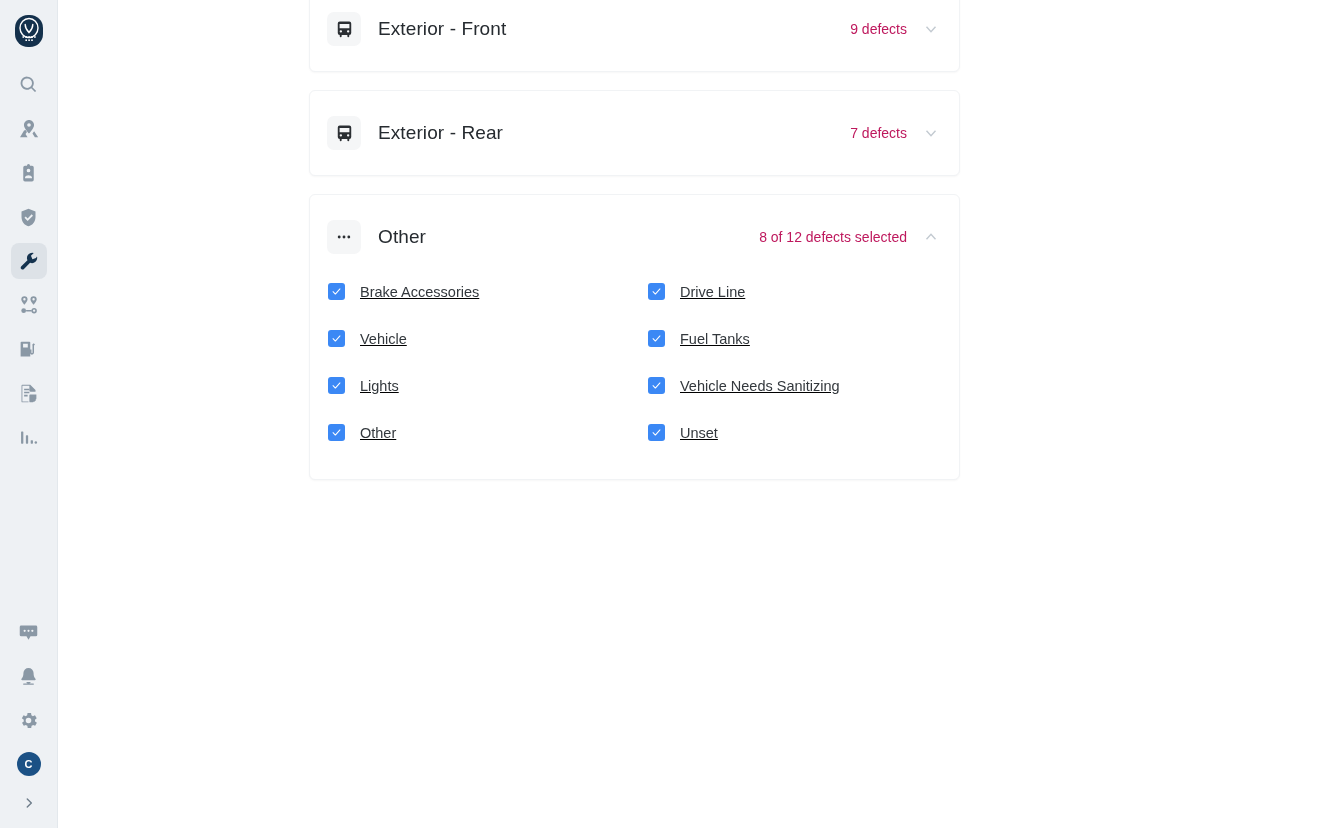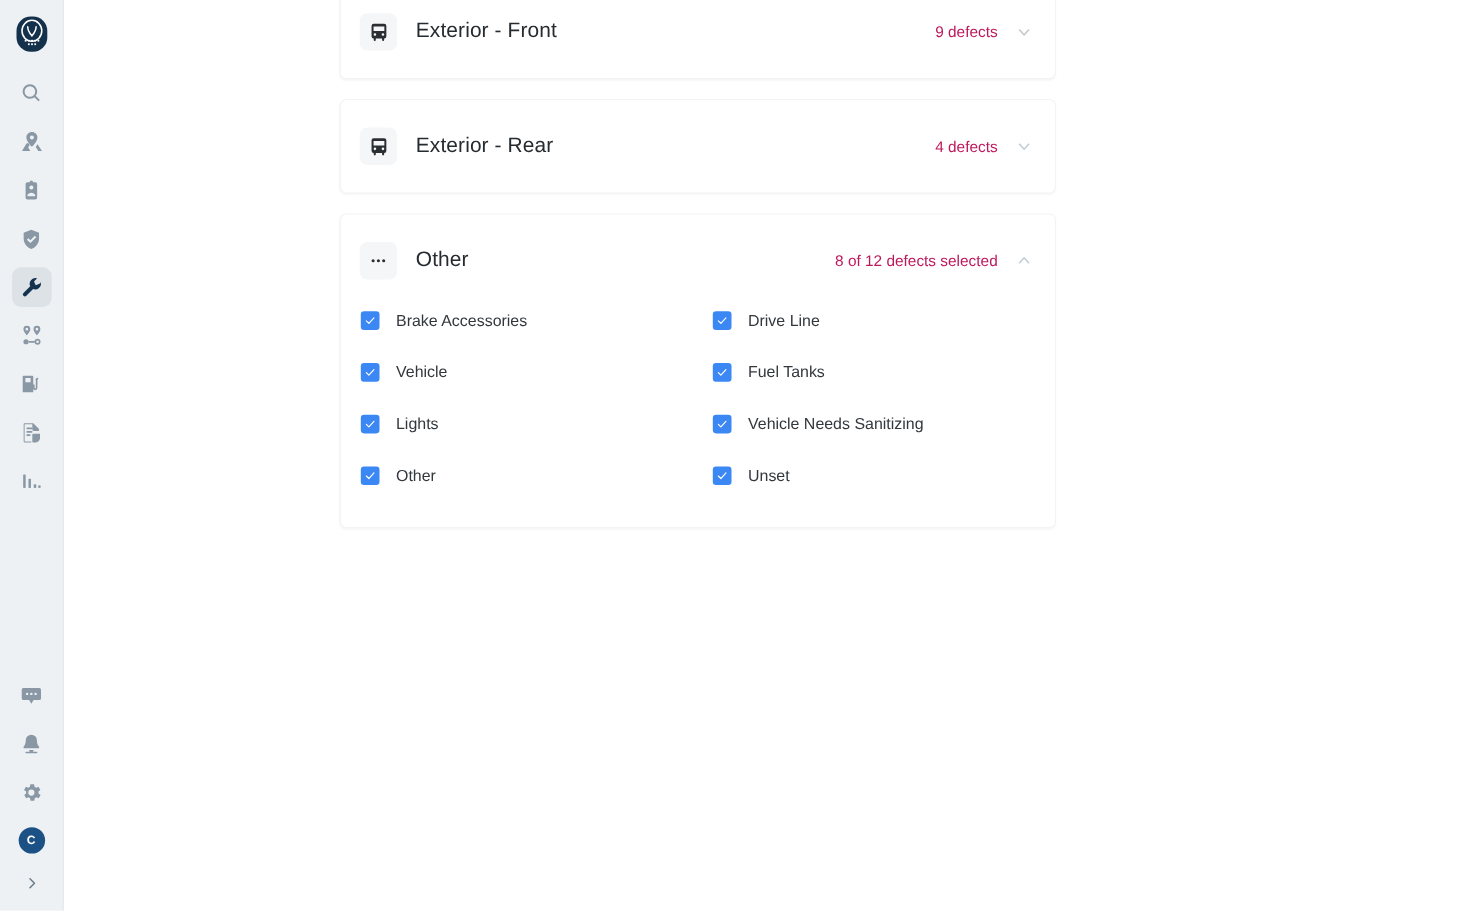--- a/index.html
+++ b/index.html
@@ -103,20 +103,21 @@
   .chevron {
     margin-left: 14px;
     width: 20px; height: 20px;
     display: flex; align-items: center; justify-content: center;
     flex: 0 0 20px;
   }
   .chevron svg { stroke: #c3cad1; fill: none; stroke-width: 1.9; }
 
   .card-body {
     padding: 0 18px 34px 18px;
+    text-decoration: underline;
   }
   .checkbox-grid {
     display: grid;
     grid-template-columns: 320px 1fr;
     row-gap: 22px;
   }
   .cb-row {
     display: flex; align-items: center;
     cursor: pointer;
     height: 25px;
@@ -311,21 +312,21 @@
     </div>
 
     <div class="card">
       <div class="card-head">
         <div class="card-icon">
           <svg width="19" height="19" viewBox="0 0 24 24">
             <path d="M6 2h12a2.5 2.5 0 0 1 2.5 2.5v12A2.5 2.5 0 0 1 18 19v1.6a1.2 1.2 0 0 1-2.4 0V19H8.4v1.6a1.2 1.2 0 0 1-2.4 0V19a2.5 2.5 0 0 1-2.5-2.5v-12A2.5 2.5 0 0 1 6 2zm-.2 3.2v5.2h12.4V5.2H5.8zm1.6 7.6a1.5 1.5 0 1 0 0 3 1.5 1.5 0 0 0 0-3zm9.2 0a1.5 1.5 0 1 0 0 3 1.5 1.5 0 0 0 0-3z"></path>
           </svg>
         </div>
         <div class="card-title">Exterior - Rear</div>
-        <div class="card-meta">4 defects</div>
+        <div class="card-meta">7 defects</div>
         <div class="chevron">
           <svg width="18" height="18" viewBox="0 0 24 24">
               <polyline points="6 9 12 15.5 18 9"></polyline>
             </svg>
         </div>
       </div>
     </div>
 
 
 

